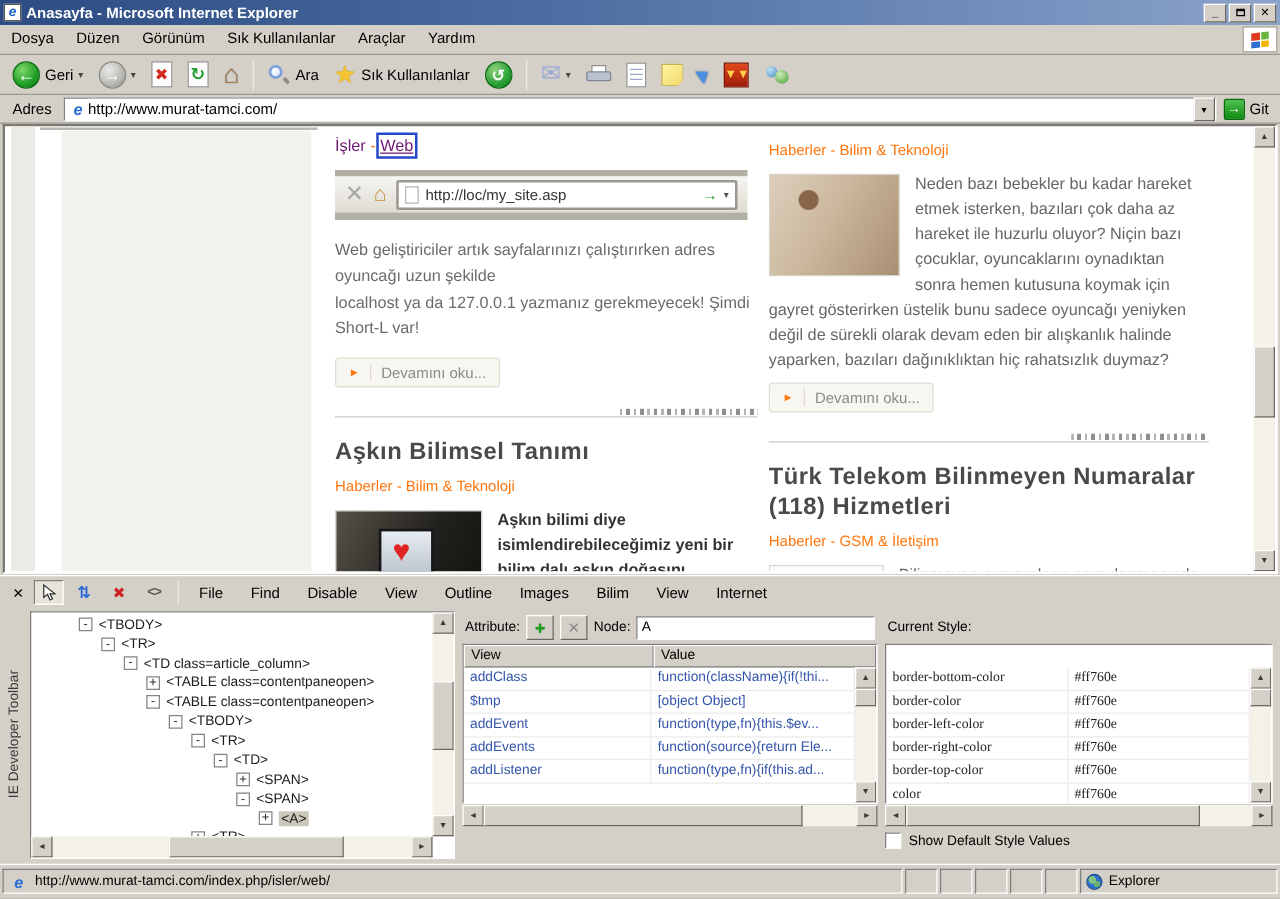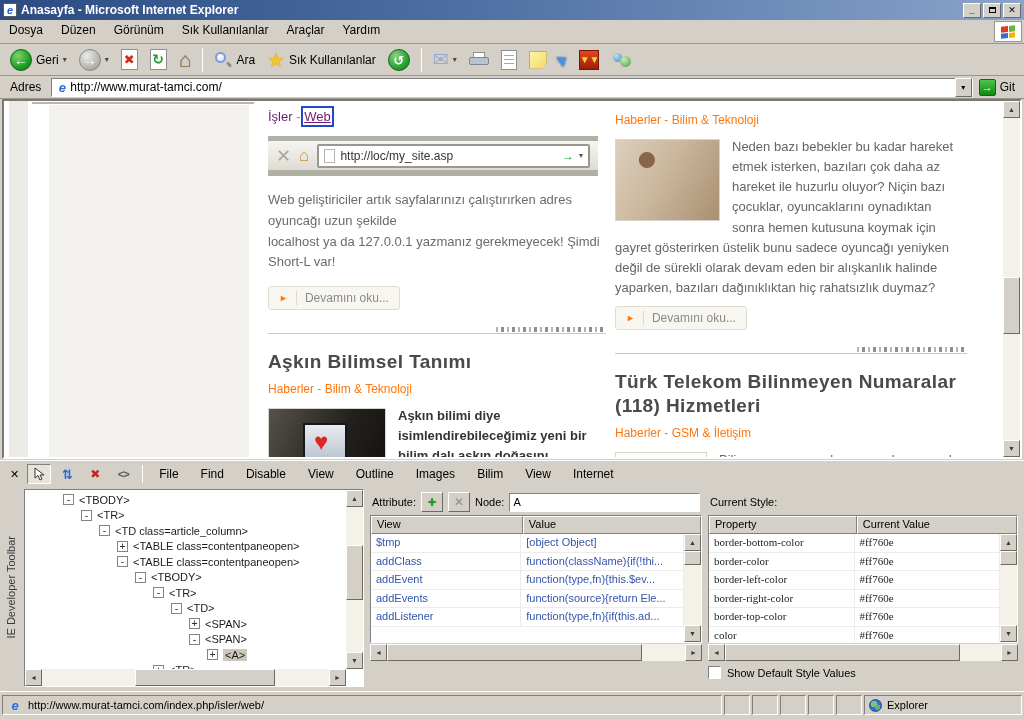--- a/index.html
+++ b/index.html
@@ -511,26 +511,26 @@
         <span>Node:</span>
         <input class="node-input" value="A" style="">
       </div>
       <div class="grid">
         <div class="grid-head">
           <span class="hc" style="width:46%">View</span>
           <span class="hc" style="width:54%">Value</span>
         </div>
         <div class="grid-body">
           <div class="grid-row">
+              <span class="c" style="width:48%">addClass</span>
+              <span class="c" style="width:52%">function(className){if(!thi...</span>
+            </div>
+          <div class="grid-row">
               <span class="c" style="width:48%">$tmp</span>
               <span class="c" style="width:52%">[object Object]</span>
-            </div>
-          <div class="grid-row">
-              <span class="c" style="width:48%">addClass</span>
-              <span class="c" style="width:52%">function(className){if(!thi...</span>
             </div>
           <div class="grid-row">
               <span class="c" style="width:48%">addEvent</span>
               <span class="c" style="width:52%">function(type,fn){this.$ev...</span>
             </div>
           <div class="grid-row">
               <span class="c" style="width:48%">addEvents</span>
               <span class="c" style="width:52%">function(source){return Ele...</span>
             </div>
           <div class="grid-row">
@@ -550,24 +550,20 @@
         <span class="sb-thumb-h" style="left:17px;width:255px"></span>
         <span class="sb-btn-h" style="right:0">►</span>
       </div>
     </div>
 
     <div class="style-col">
       <div class="panel-head">
         <span>Current Style:</span>
       </div>
       <div class="grid">
-        <div class="grid-head">
-          <span class="hc" style="width:48%">Property</span>
-          <span class="hc" style="width:52%">Current Value</span>
-        </div>
         <div class="grid-body">
           <div class="grid-row">
               <span class="c" style="width:50%">border-bottom-color</span>
               <span class="c" style="width:50%">#ff760e</span>
             </div>
           <div class="grid-row">
               <span class="c" style="width:50%">border-color</span>
               <span class="c" style="width:50%">#ff760e</span>
             </div>
           <div class="grid-row">

